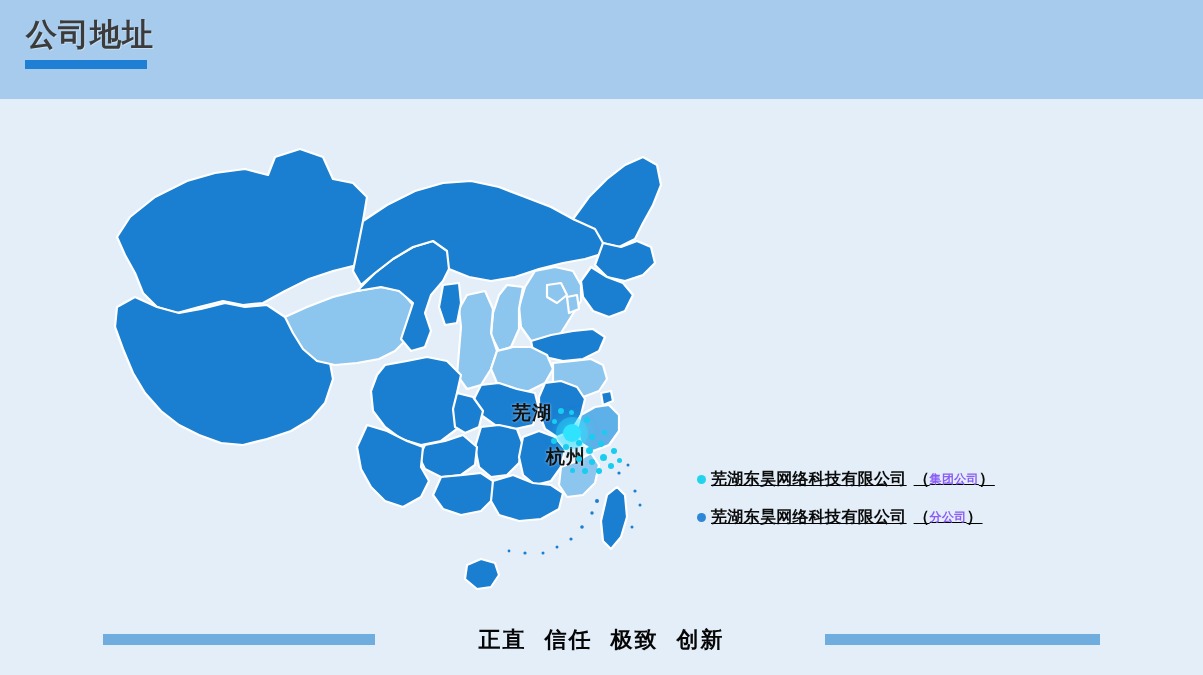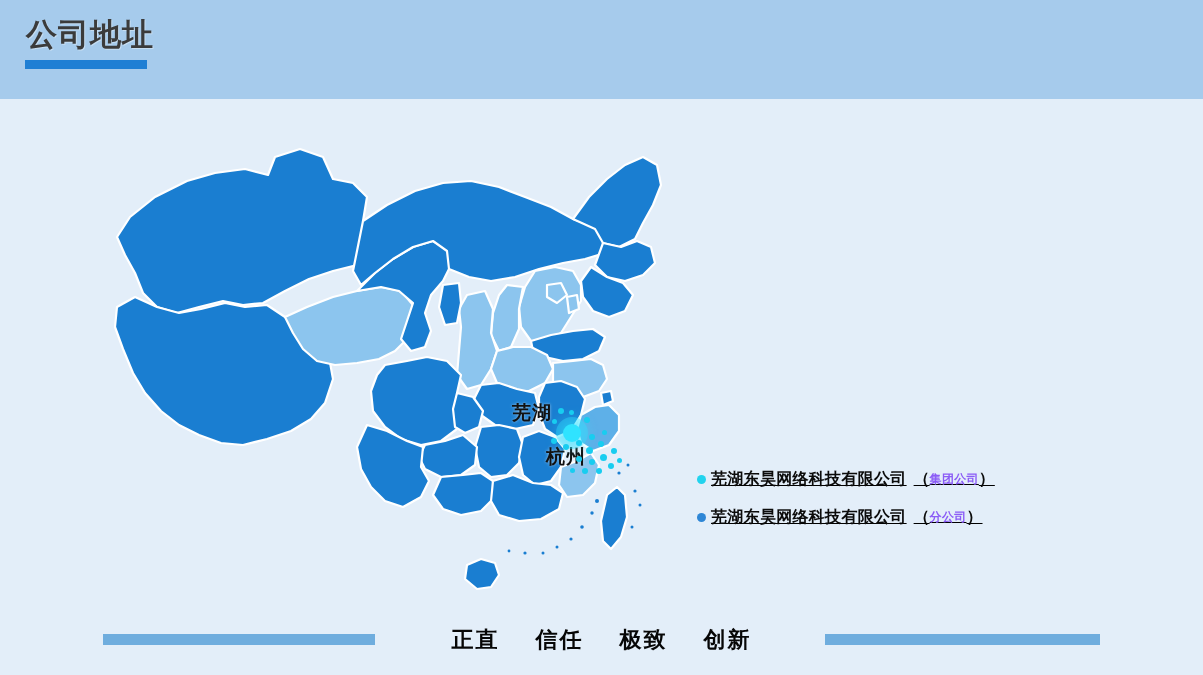--- a/index.html
+++ b/index.html
@@ -71,21 +71,21 @@
   .gap{display:inline-block;width:7px;}
 
   
   .bar{position:absolute;height:11px;background:#6fadde;top:634px;}
   #bar-left{left:103px;width:272px;}
   #bar-right{left:825px;width:275px;}
   .footer-text{
     position:absolute;top:625px;left:0;width:1203px;text-align:center;
     font-size:22px;font-weight:bold;color:#060606;letter-spacing:2px;
   }
-  .fw{display:inline-block;margin:0 18px;}
+  .fw{display:inline-block;margin:0 9px;}
 </style>
 </head>
 <body>
 
 <div class="slide">
 
   <div class="header">
     <div class="title">公司地址</div>
     <div class="title-underline"></div>
 

